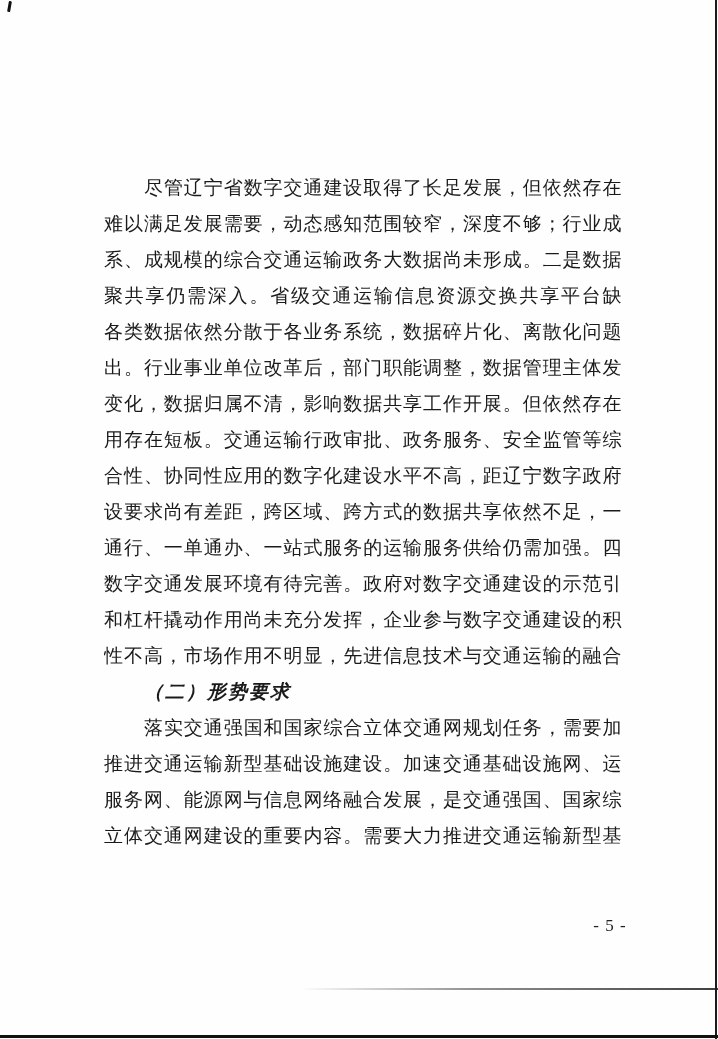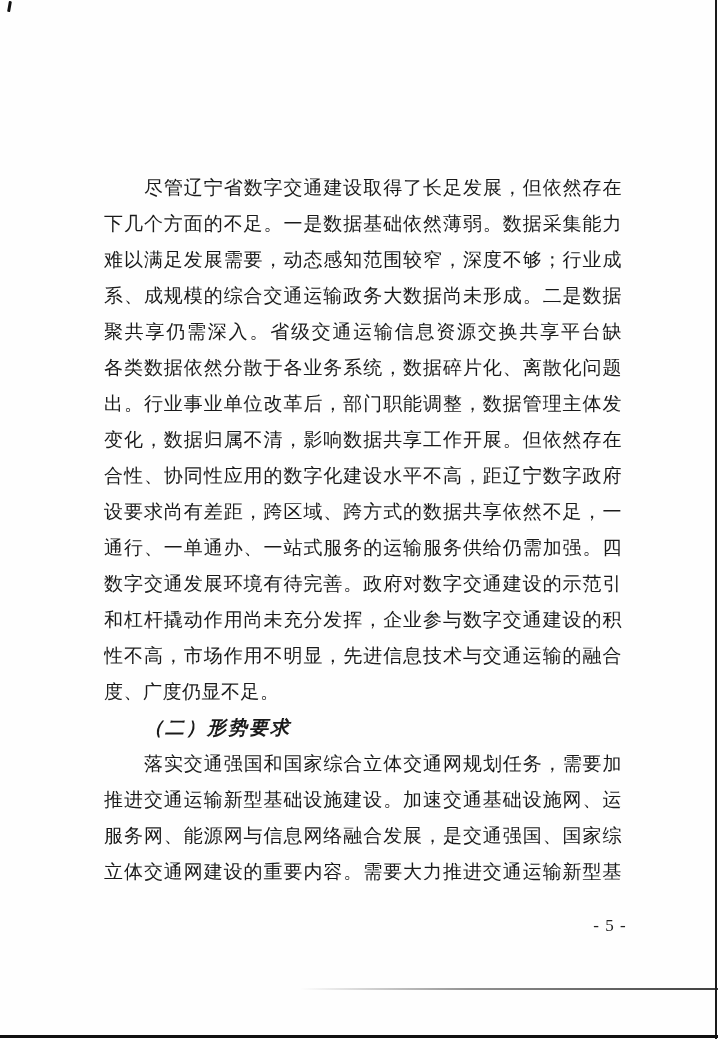--- a/index.html
+++ b/index.html
@@ -78,34 +78,33 @@
 
 <div class="page">
 
   <div class="corner-mark"></div>
   <div class="edge-right"></div>
   <div class="edge-bottom"></div>
   <div class="shadow-line"></div>
 
   <div class="text-block">
       <div class="line body indent fill">尽管辽宁省数字交通建设取得了长足发展，但依然存在以</div>
-      <div class="line body fill">下几个方面的不足。一是数据基础依然薄弱。数据采集能力</div>
       <div class="line body fill">难以满足发展需要，动态感知范围较窄，深度不够；行业成体</div>
       <div class="line body fill">系、成规模的综合交通运输政务大数据尚未形成。二是数据汇</div>
       <div class="line body fill">聚共享仍需深入。省级交通运输信息资源交换共享平台缺失，</div>
       <div class="line body fill">各类数据依然分散于各业务系统，数据碎片化、离散化问题突</div>
       <div class="line body fill">出。行业事业单位改革后，部门职能调整，数据管理主体发生</div>
       <div class="line body fill">变化，数据归属不清，影响数据共享工作开展。但依然存在以</div>
+      <div class="line body fill">用存在短板。交通运输行政审批、政务服务、安全监管等综</div>
       <div class="line body fill">合性、协同性应用的数字化建设水平不高，距辽宁数字政府建</div>
       <div class="line body fill">设要求尚有差距，跨区域、跨方式的数据共享依然不足，一码</div>
       <div class="line body fill">通行、一单通办、一站式服务的运输服务供给仍需加强。四是</div>
       <div class="line body fill">数字交通发展环境有待完善。政府对数字交通建设的示范引领</div>
       <div class="line body fill">和杠杆撬动作用尚未充分发挥，企业参与数字交通建设的积极</div>
       <div class="line body fill">性不高，市场作用不明显，先进信息技术与交通运输的融合深</div>
-      <div class="line body">度、广度仍显不足。</div>
       <div class="line heading indent">（二）形势要求</div>
       <div class="line body indent fill">落实交通强国和国家综合立体交通网规划任务，需要加快</div>
       <div class="line body fill">推进交通运输新型基础设施建设。加速交通基础设施网、运输</div>
       <div class="line body fill">服务网、能源网与信息网络融合发展，是交通强国、国家综合</div>
       <div class="line body fill">立体交通网建设的重要内容。需要大力推进交通运输新型基础</div>
     </div>
 
   <div class="page-number">- 5 -</div>
 
 </div>

